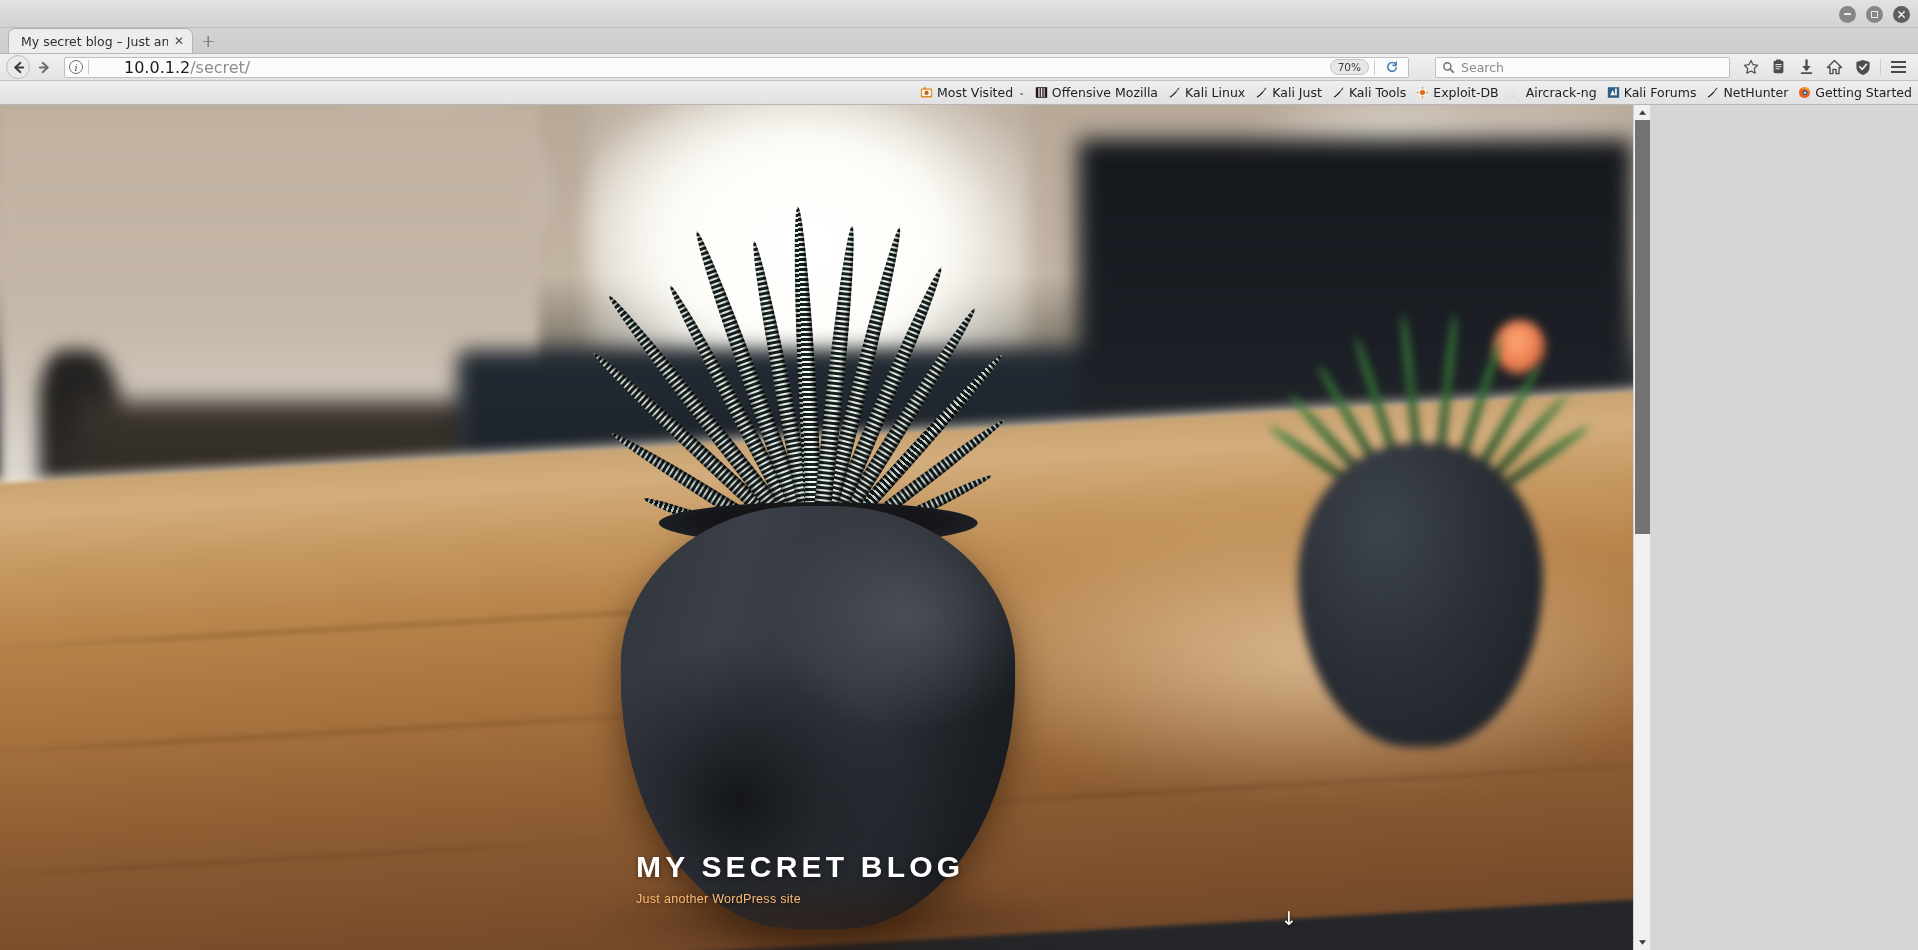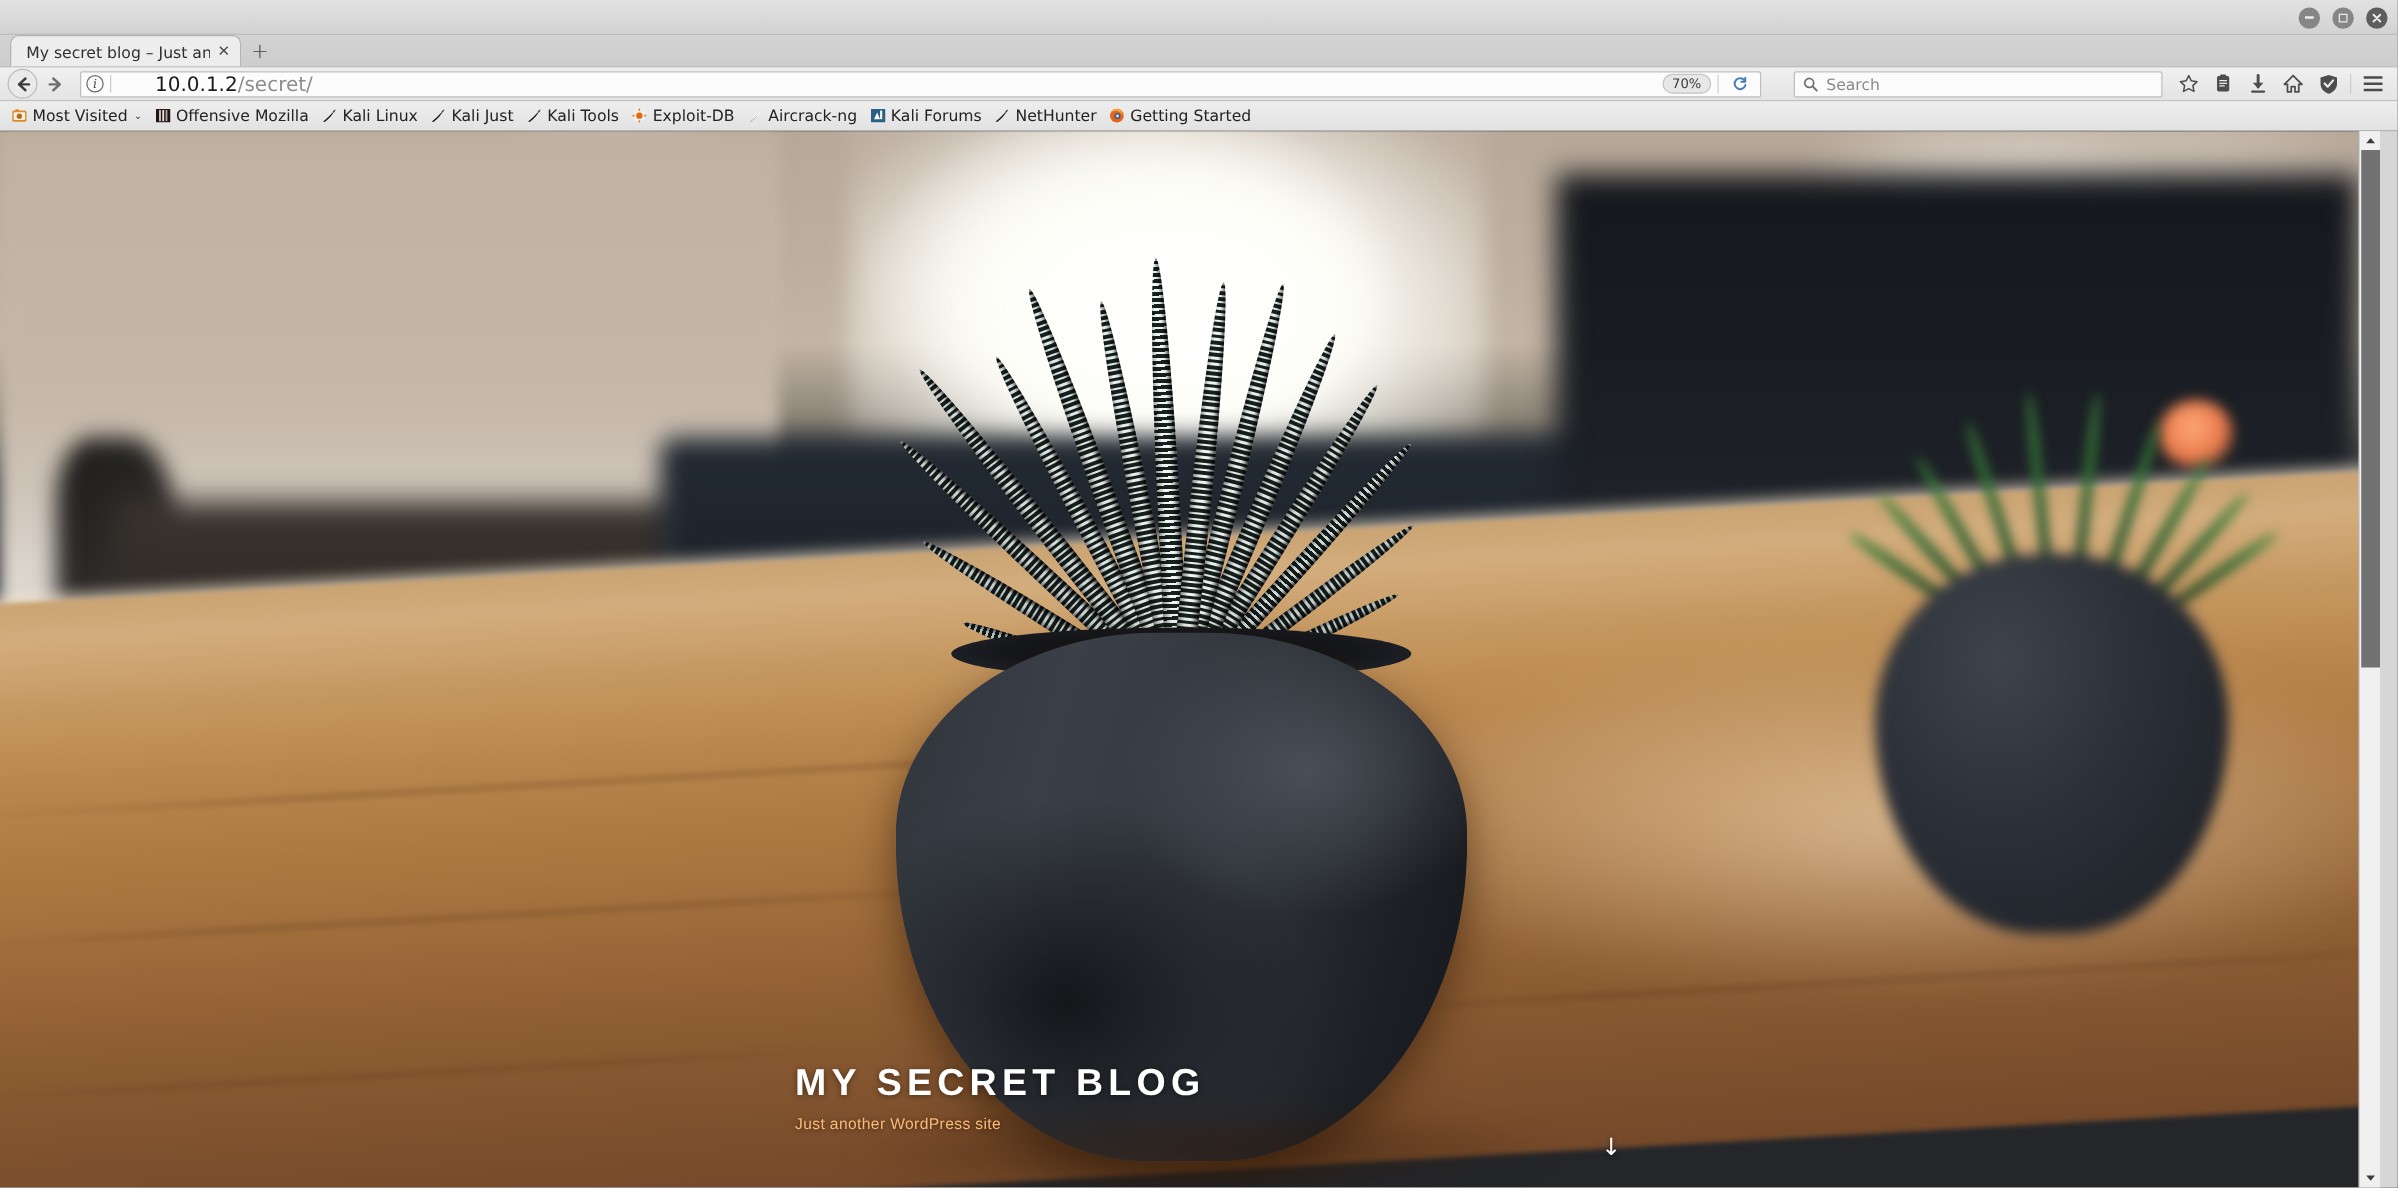--- a/index.html
+++ b/index.html
@@ -115,34 +115,34 @@
   }
   .menu-sep{ width:1px; height:16px; background:#cccccc; margin:0 3px; }
   .hamburger{ display:flex; flex-direction:column; gap:3px; }
   .hamburger i{ display:block; width:15px; height:2px; background:#4a4a4a; }
 
   
   .bookmarkbar{
     height:24px; width:100%;
     background:linear-gradient(to bottom,#eeeeee,#e2e2e2);
     border-bottom:1px solid #b6b6b6;
-    display:flex; align-items:center; padding-left:5px; gap:0px;
+    display:flex; align-items:center; padding-left:5px; gap:0px;justify-content:flex-end;
   }
   .bm{
     display:flex; align-items:center; gap:4px;
     padding:1px 6px 1px 4px; cursor:pointer; height:20px;
     white-space:nowrap;
   }
   .bm-label{ font-size:12.5px; color:#222; }
   .bm-caret{ font-size:8px; color:#444; margin-left:1px; }
   .bm-ico{ width:13px; height:13px; flex:0 0 auto; display:block; }
 
   
   .viewport{
-    position:relative; width:1904px;
+    position:relative; width:1650px;
     height:calc(950px - 28px - 26px - 27px - 24px);
     overflow:hidden;
   }
   .hero{
     position:absolute; inset:0 17px 0 0;
     overflow:hidden;
     background:#2d2b29;
   }
 
   

